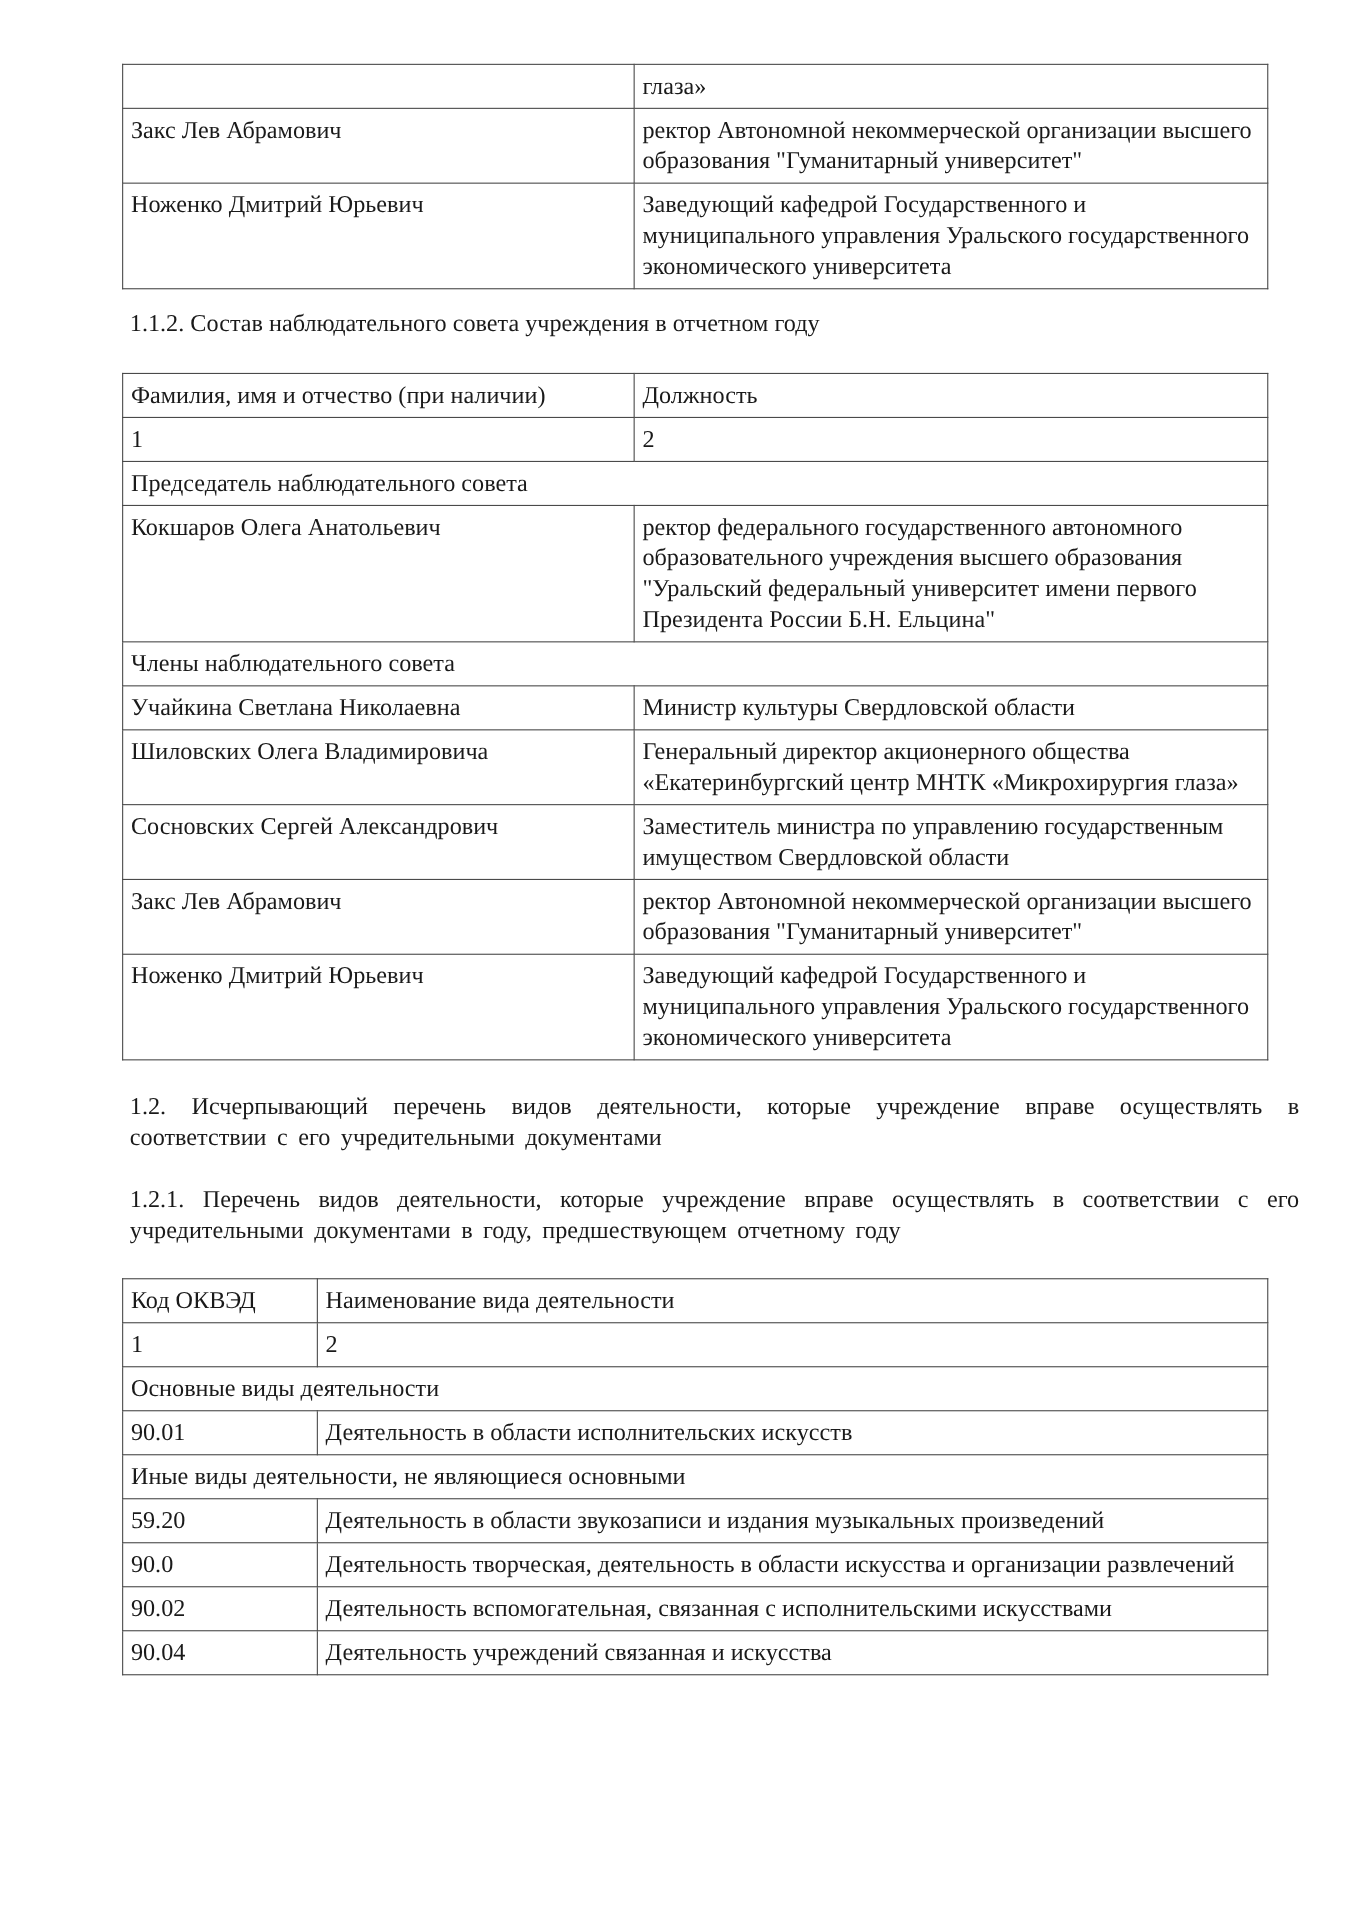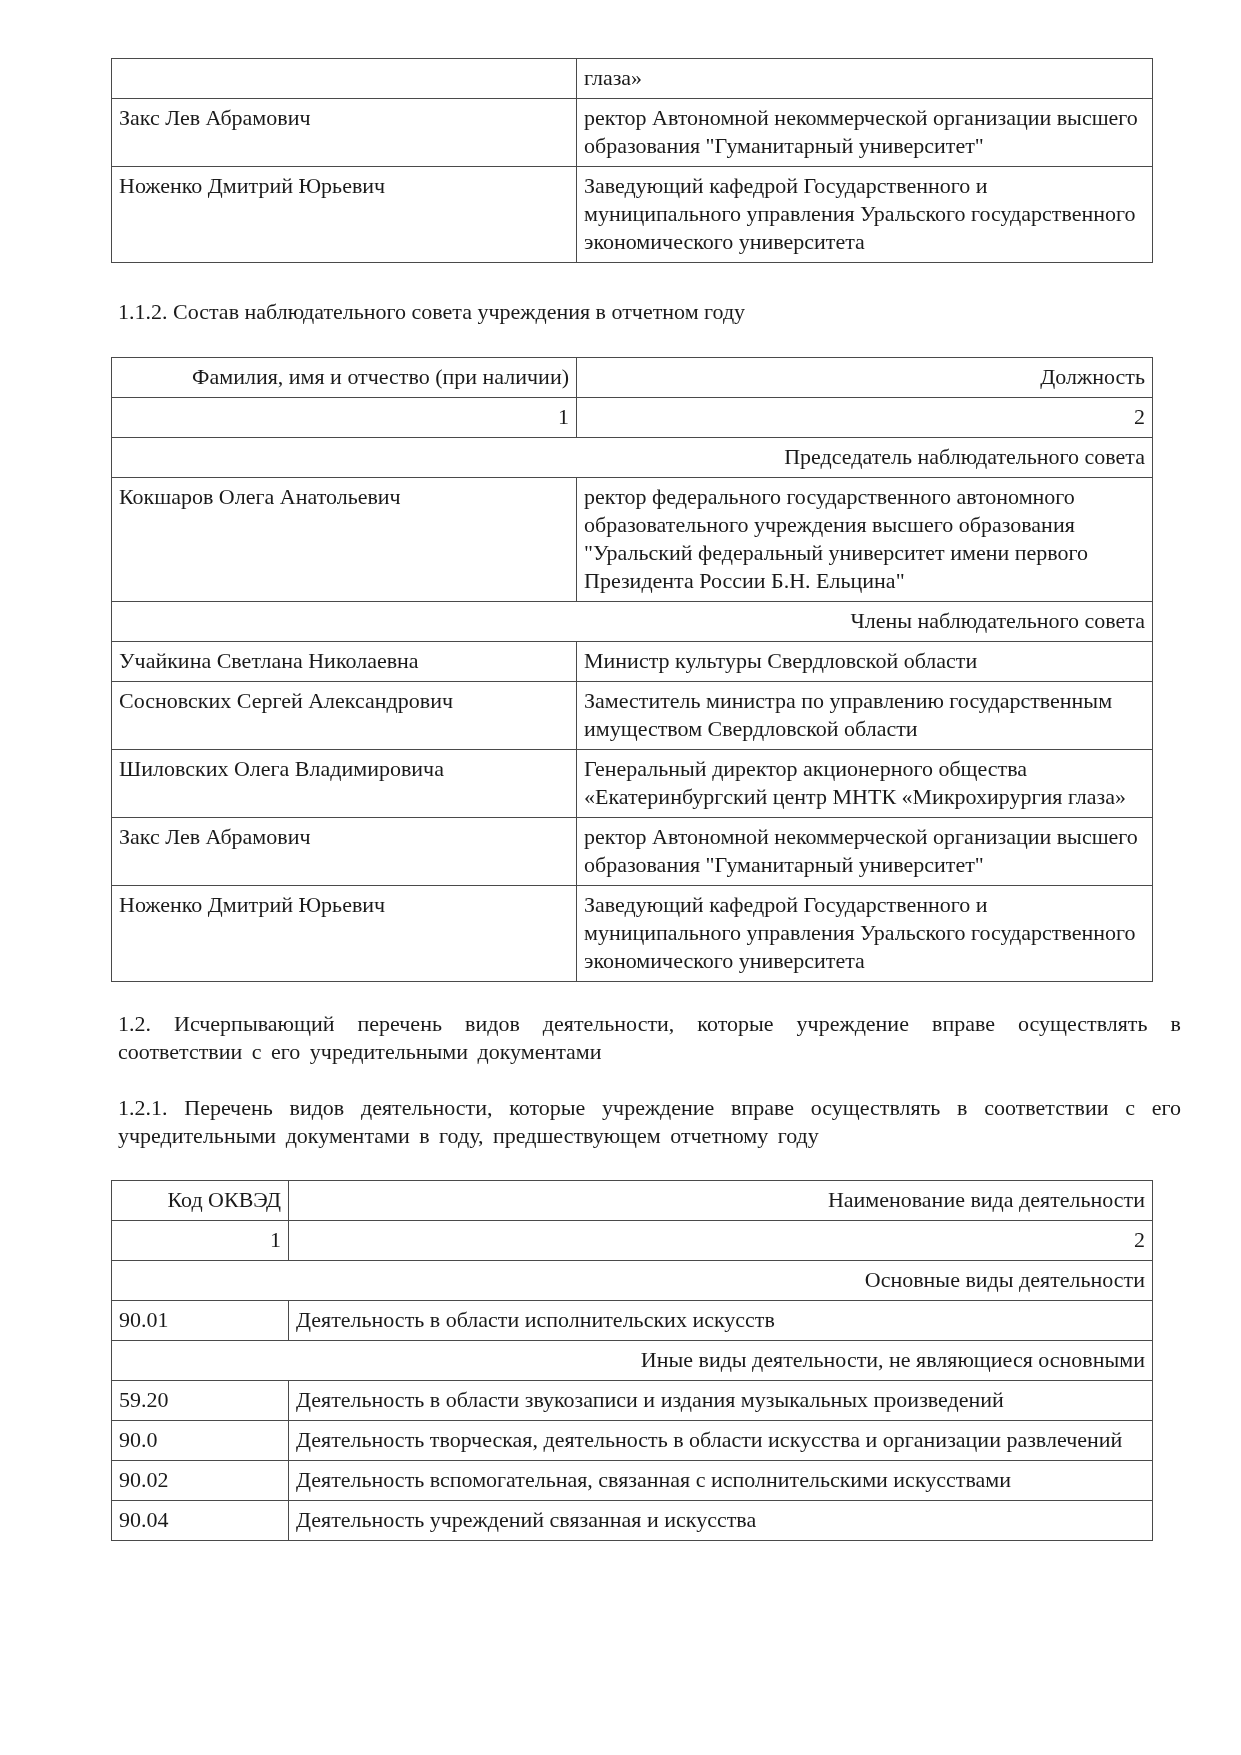--- a/index.html
+++ b/index.html
@@ -7,23 +7,23 @@
     width: 1241px; height: 1755px; position: relative; overflow: hidden;
     font-family: "Liberation Serif", "DejaVu Serif", serif;
     color: #1a1a1a; font-size: 22px;
   }
   .page { position: absolute; left: 111px; top: 58px; width: 1070px; }
   table.doc { border-collapse: collapse; width: 1041px; table-layout: fixed; }
   table.doc td {
     border: 1.5px solid #4a4a4a; vertical-align: top;
     padding: 5px 7px 6px 7px; line-height: 28px; font-size: 22px; margin-top: 40px;
   }
-  table.doc td.center { text-align: right; }
+  table.doc td.center { text-align: left; }
   .p { line-height: 28px; font-size: 22px; padding-left: 7px; text-align: justify; width: 1063px; }
-  .p.heading { margin-top: 35px; margin-bottom: 31px; }
+  .p.heading { margin-top: 17px; margin-bottom: 31px; }
   .p.just { text-align: justify; text-align-last: left; word-spacing: 4px; }
   .gap-sm { height: 28px; }
 </style>
 </head>
 <body>
 
 <div class="page">
 
   <table class="doc">
     <colgroup>
@@ -70,26 +70,26 @@
       <td>ректор федерального государственного автономного образовательного учреждения высшего образования "Уральский федеральный университет имени первого Президента России Б.Н. Ельцина"</td>
     </tr>
     <tr>
       <td colspan="2" class="center">Члены наблюдательного совета</td>
     </tr>
     <tr>
       <td>Учайкина Светлана Николаевна</td>
       <td>Министр культуры Свердловской области</td>
     </tr>
     <tr>
+      <td>Шиловских Олега Владимировича</td>
+      <td>Генеральный директор акционерного общества «Екатеринбургский центр МНТК «Микрохирургия глаза»</td>
+    </tr>
+    <tr>
       <td>Сосновских Сергей Александрович</td>
       <td>Заместитель министра по управлению государственным имуществом Свердловской области</td>
-    </tr>
-    <tr>
-      <td>Шиловских Олега Владимировича</td>
-      <td>Генеральный директор акционерного общества «Екатеринбургский центр МНТК «Микрохирургия глаза»</td>
     </tr>
     <tr>
       <td>Закс Лев Абрамович</td>
       <td>ректор Автономной некоммерческой организации высшего образования "Гуманитарный университет"</td>
     </tr>
     <tr>
       <td>Ноженко Дмитрий Юрьевич</td>
       <td>Заведующий кафедрой Государственного и муниципального управления Уральского государственного экономического университета</td>
     </tr>
   </tbody>

